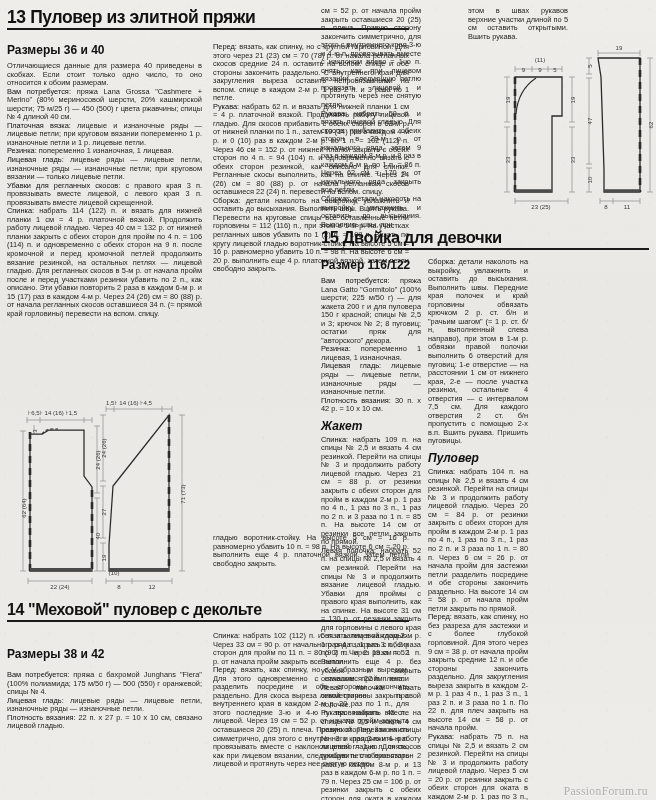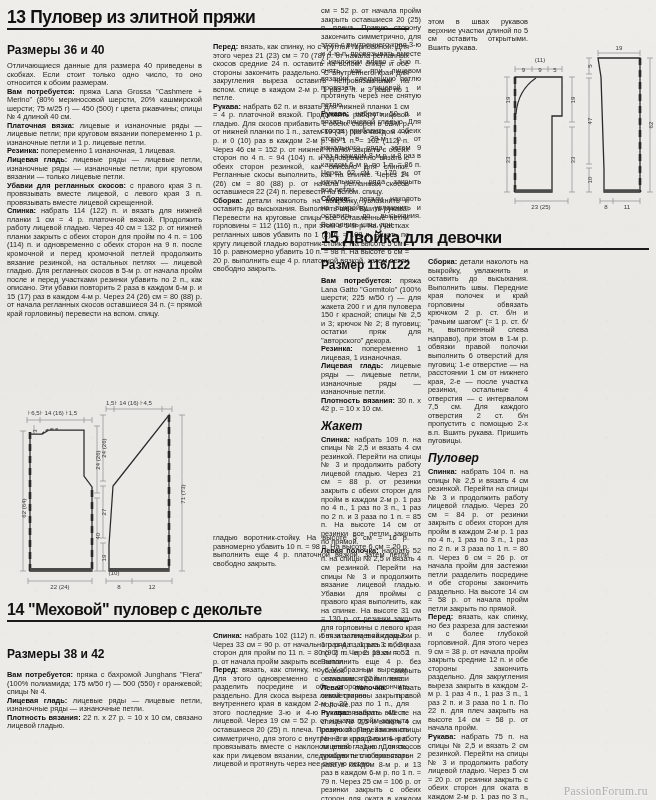--- a/index.html
+++ b/index.html
@@ -55,21 +55,21 @@
   .tx{
     font-size:7.4px;
     line-height:8.55px;
     text-align:justify;
     color:#23231f;
     hyphens:auto;
     -webkit-hyphens:auto;
   }
   .tx p{margin:0;}
   .tx p + p{margin-top:0px;}
-  .b{font-weight:bold;color:#0d0d0d;}
+  .b{font-weight:normal;color:#0d0d0d;}
   .sizes{font-weight:bold;font-size:12px;color:#101010;}
   .sub{font-weight:bold;font-size:12px;color:#101010;font-style:italic;}
   .gap{height:5px;}
   .gap-s{height:3px;}
 
   
   .schem{position:absolute;}
   .schem svg{display:block;}
 
   
@@ -233,21 +233,21 @@
   </div>
 
   <div class="col colC" style="top:7px;">
     <div class="tx">
       <p>см = 52 р. от начала пройм закрыть оставшиеся 20 (25) п. плеча. Правую сторону закончить симметрично, для этого с внутреннего края 3-ю и 4-ю п. провязывать вместе с наклоном влево = 1-ю п. снять, как при лицевом вязании, следующую петлю провязать лицевой и протянуть через нее снятую петлю.</p>
       <p><span class="b">Рукава:</span><span> набрать 50 п. и вязать лицевой гладью. Для скосов прибавить с обеих сторон в 29-м р. от начального ряда, затем 9 раз в каждом 8-м р. и 8 раз в каждом 6-м р. по 1 п. = 86 п. Через 62 см = 170 р. от начального ряда закрыть все петли.</span></p>
       <p><span class="b">Сборка:</span><span>: детали наколоть на выкройку, увлажнить и оставить до высыхания. Выполнить швы, при</span></p>
     </div>
   </div>
 
-  <div class="col colD" style="top:18px;">
+  <div class="col colD" style="top:7px;margin-left:40px;">
     <div class="tx">
       <p>этом в швах рукавов верхние участки длиной по 5 см оставить открытыми. Вшить рукава.</p>
     </div>
   </div>
 
   <div class="schem" style="left:500px;top:44px;">
     <svg width="156" height="168" viewBox="0 0 156 168">
       <g fill="none" stroke="#8d8d8d" stroke-width="0.7">
 
         <line x1="15" y1="25" x2="62" y2="25"></line>

